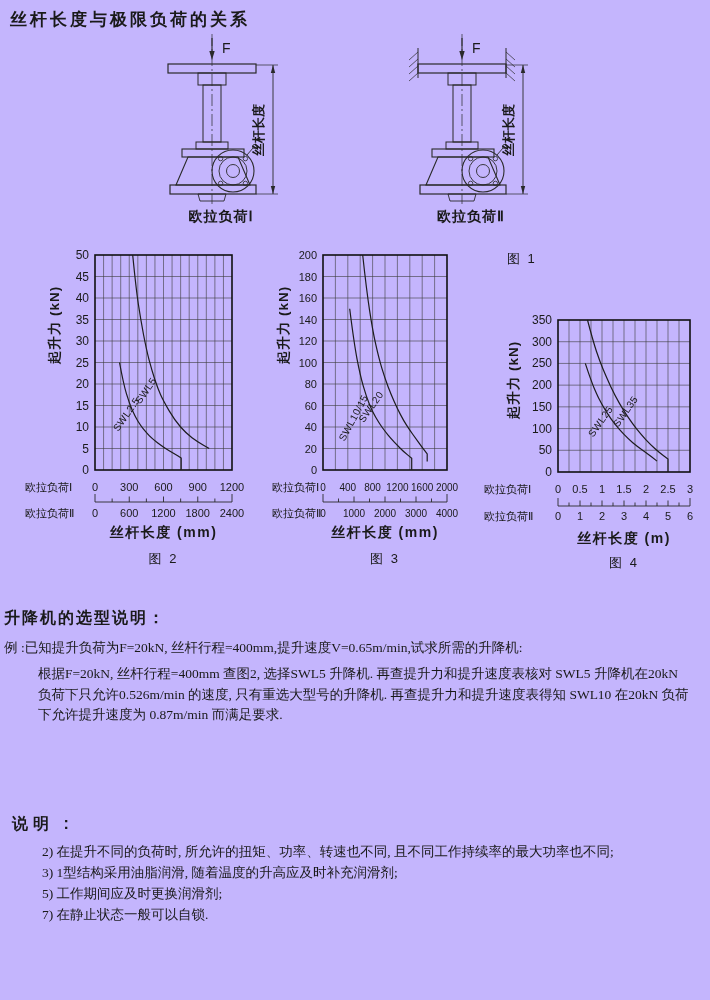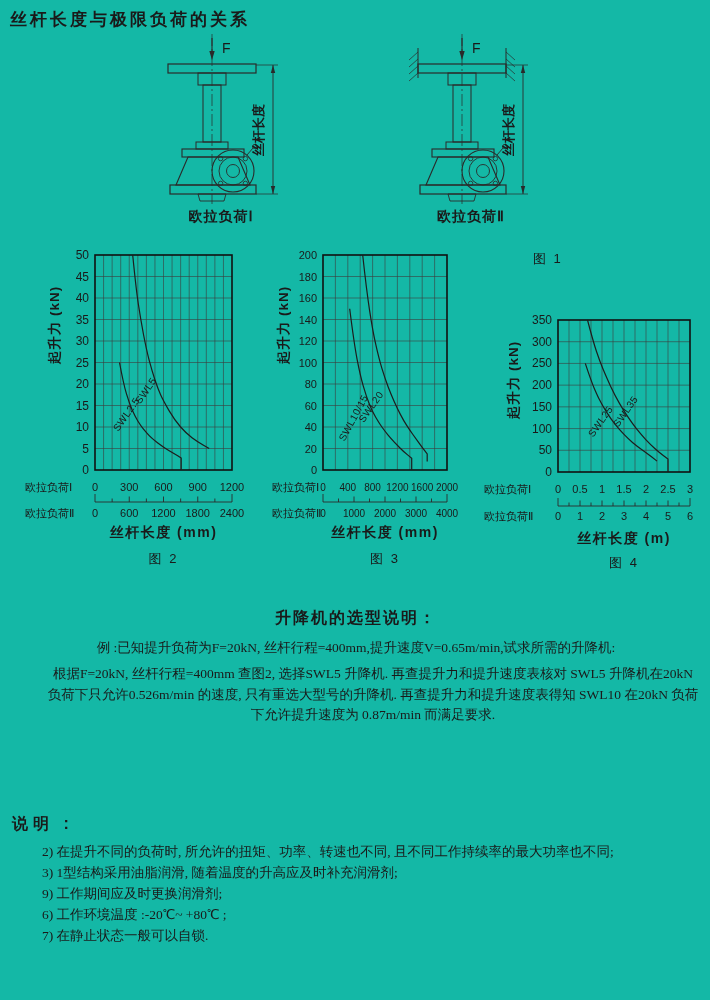--- a/index.html
+++ b/index.html
@@ -1,16 +1,16 @@
 <!DOCTYPE html>
 <html><head>
 <meta charset="utf-8">
 <style>
   html,body{margin:0;padding:0;background:#e8e8e8;}
-  .page{position:relative;width:710px;height:1000px;margin:0 auto;background:#14b8a6;
+  .page{position:relative;width:710px;height:1000px;margin:0 auto;background:#c4b5fd;
         font-family:"Liberation Sans",sans-serif;color:#1a1a1a;overflow:hidden;}
   .abs{position:absolute;}
   .page-title{font-size:17px;font-weight:bold;letter-spacing:3px;}
   .jack-caption{width:150px;text-align:center;font-size:14px;font-weight:bold;letter-spacing:1px;}
   .fig-label{font-size:13px;letter-spacing:2px;}
   .section h2{font-size:16px;font-weight:bold;letter-spacing:2px;margin:0 0 6px 0;}
   .section{font-family:"Liberation Serif",serif;font-size:13.5px;line-height:20.5px;}
   .p-indent{text-indent:2em;margin:4px 0 0 0;}
   .p-plain{margin:9px 0 0 0;}
   .p-body{margin:6px 0 0 34px;}
@@ -92,21 +92,21 @@
     <circle class="ln" cx="108.5" cy="112.5" r="2" stroke-width="0.9"></circle>
     <line class="ln" x1="110" y1="31" x2="132" y2="31" stroke-width="0.7"></line>
     <line class="ln" x1="110" y1="160" x2="132" y2="160" stroke-width="0.7"></line>
     <line class="ln" x1="127" y1="31" x2="127" y2="160" stroke-width="0.9"></line>
     <polygon points="127,31 124.8,39 129.2,39" fill="#2a2a2a"></polygon>
     <polygon points="127,160 124.8,152 129.2,152" fill="#2a2a2a"></polygon>
     <text x="117" y="96" font-size="13" font-weight="bold" text-anchor="middle" transform="rotate(-90 117 96)">丝杆长度</text>
   </svg>
   <div class="abs jack-caption" style="left:396px;top:208px;">欧拉负荷Ⅱ</div>
 
-  <div class="abs fig-label" style="left:533px;top:250px;">图 1</div>
+  <div class="abs fig-label" style="left:507px;top:250px;">图 1</div>
 
   <svg id="chart2" class="abs" style="left:25px;top:245px;" width="252" height="335" viewBox="0 0 252 335">
       <g stroke="#3c3c3c" stroke-width="0.6">
         <line x1="78.5625" y1="10" x2="78.5625" y2="225"></line>
         <line x1="87.125" y1="10" x2="87.125" y2="225"></line>
         <line x1="95.6875" y1="10" x2="95.6875" y2="225"></line>
         <line x1="104.25" y1="10" x2="104.25" y2="225"></line>
         <line x1="112.8125" y1="10" x2="112.8125" y2="225"></line>
         <line x1="121.375" y1="10" x2="121.375" y2="225"></line>
         <line x1="129.9375" y1="10" x2="129.9375" y2="225"></line>
@@ -319,28 +319,27 @@
         <line x1="212" y1="256" x2="212" y2="248"></line>
       </g>
       <path d="M109.5,70.0Q115.2,91.7 118.5,101.5Q121.8,111.3 125.1,119.3Q128.4,127.3 132.8,136.7Q137.2,146.0 141.6,153.6Q146.0,161.2 150.4,167.7Q154.8,174.2 159.2,179.7Q163.6,185.1 168.0,189.9Q172.4,194.6 176.8,198.5Q181.2,202.5 185.6,205.7L190.0,209.0L190.0,222.0" fill="none" stroke="#1d1d1d" stroke-width="1.2"></path>
       <text x="150.4" y="163.37142857142857" font-size="10" text-anchor="middle" transform="rotate(-55 150.4 163.37142857142857)" letter-spacing="0.5px">SWL35</text>
       <path d="M107.3,113.4Q113.0,130.8 116.3,138.4Q119.6,146.0 121.8,150.3Q124.0,154.7 128.4,161.9Q132.8,169.0 137.2,174.4Q141.6,179.9 146.0,184.4Q150.4,189.0 154.8,192.7Q159.2,196.4 163.6,199.4Q168.0,202.5 173.5,206.8L179.0,211.1" fill="none" stroke="#1d1d1d" stroke-width="1.2"></path>
       <text x="125.32" y="173.36" font-size="10" text-anchor="middle" transform="rotate(-55 125.32 173.36)" letter-spacing="0.5px">SWL25</text>
       <text x="146" y="293" font-size="14" text-anchor="middle" font-weight="bold" letter-spacing="1.5px">丝杆长度 (m)</text>
       <text x="146" y="317" font-size="13" text-anchor="middle" letter-spacing="2px">图 4</text>
     </svg>
 
-  <div class="abs section" style="left:12px;top:608px;width:688px;text-align:center;">
+  <div class="abs section" style="left:4px;top:608px;width:688px;">
     <h2 style="font-family:'Liberation Sans',sans-serif;">升降机的选型说明：</h2>
     <p class="p-plain">例 :已知提升负荷为F=20kN, 丝杆行程=400mm,提升速度V=0.65m/min,试求所需的升降机:</p>
     <p class="p-body">根据F=20kN, 丝杆行程=400mm 查图2, 选择SWL5 升降机. 再查提升力和提升速度表核对 SWL5 升降机在20kN 负荷下只允许0.526m/min 的速度, 只有重选大型号的升降机. 再查提升力和提升速度表得知 SWL10 在20kN 负荷下允许提升速度为 0.87m/min 而满足要求.</p>
   </div>
 
   <div class="abs section" style="left:12px;top:814px;width:688px;">
     <h2 style="font-family:'Liberation Sans',sans-serif;letter-spacing:5px;">说明 :</h2>
     <div class="note-row">2) 在提升不同的负荷时, 所允许的扭矩、功率、转速也不同, 且不同工作持续率的最大功率也不同;</div>
     <div class="note-row">3) 1型结构采用油脂润滑, 随着温度的升高应及时补充润滑剂;</div>
-    <div class="note-row">9) 工作期间应及时更换润滑剂;</div>
-    <div class="note-row">6) 工作环境温度 :-20℃~ +80℃ ;</div>
+    <div class="note-row">5) 工作期间应及时更换润滑剂;</div>
     <div class="note-row">7) 在静止状态一般可以自锁.</div>
   </div>
 
 </div>
 
 </body></html>

